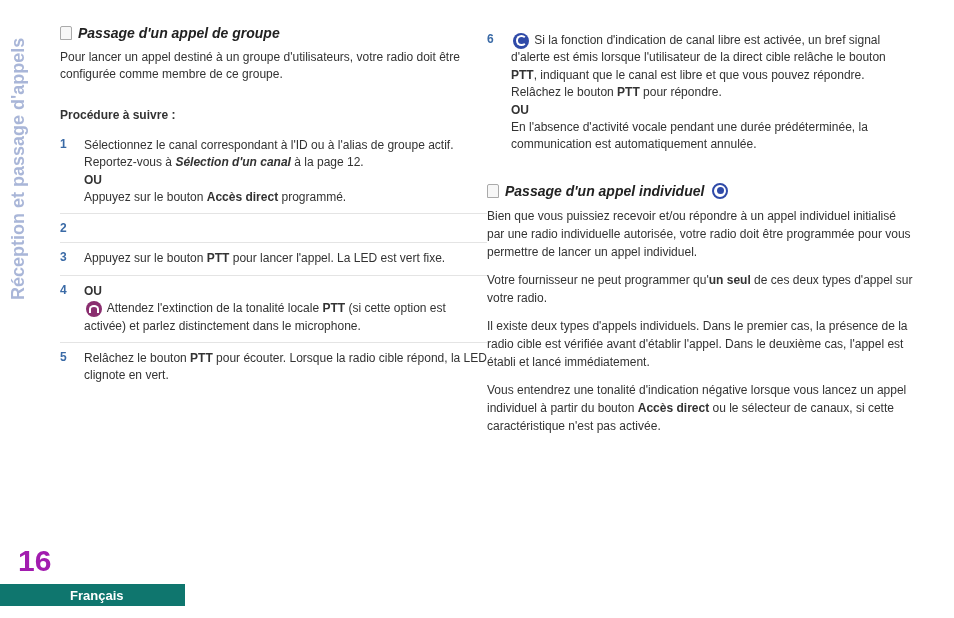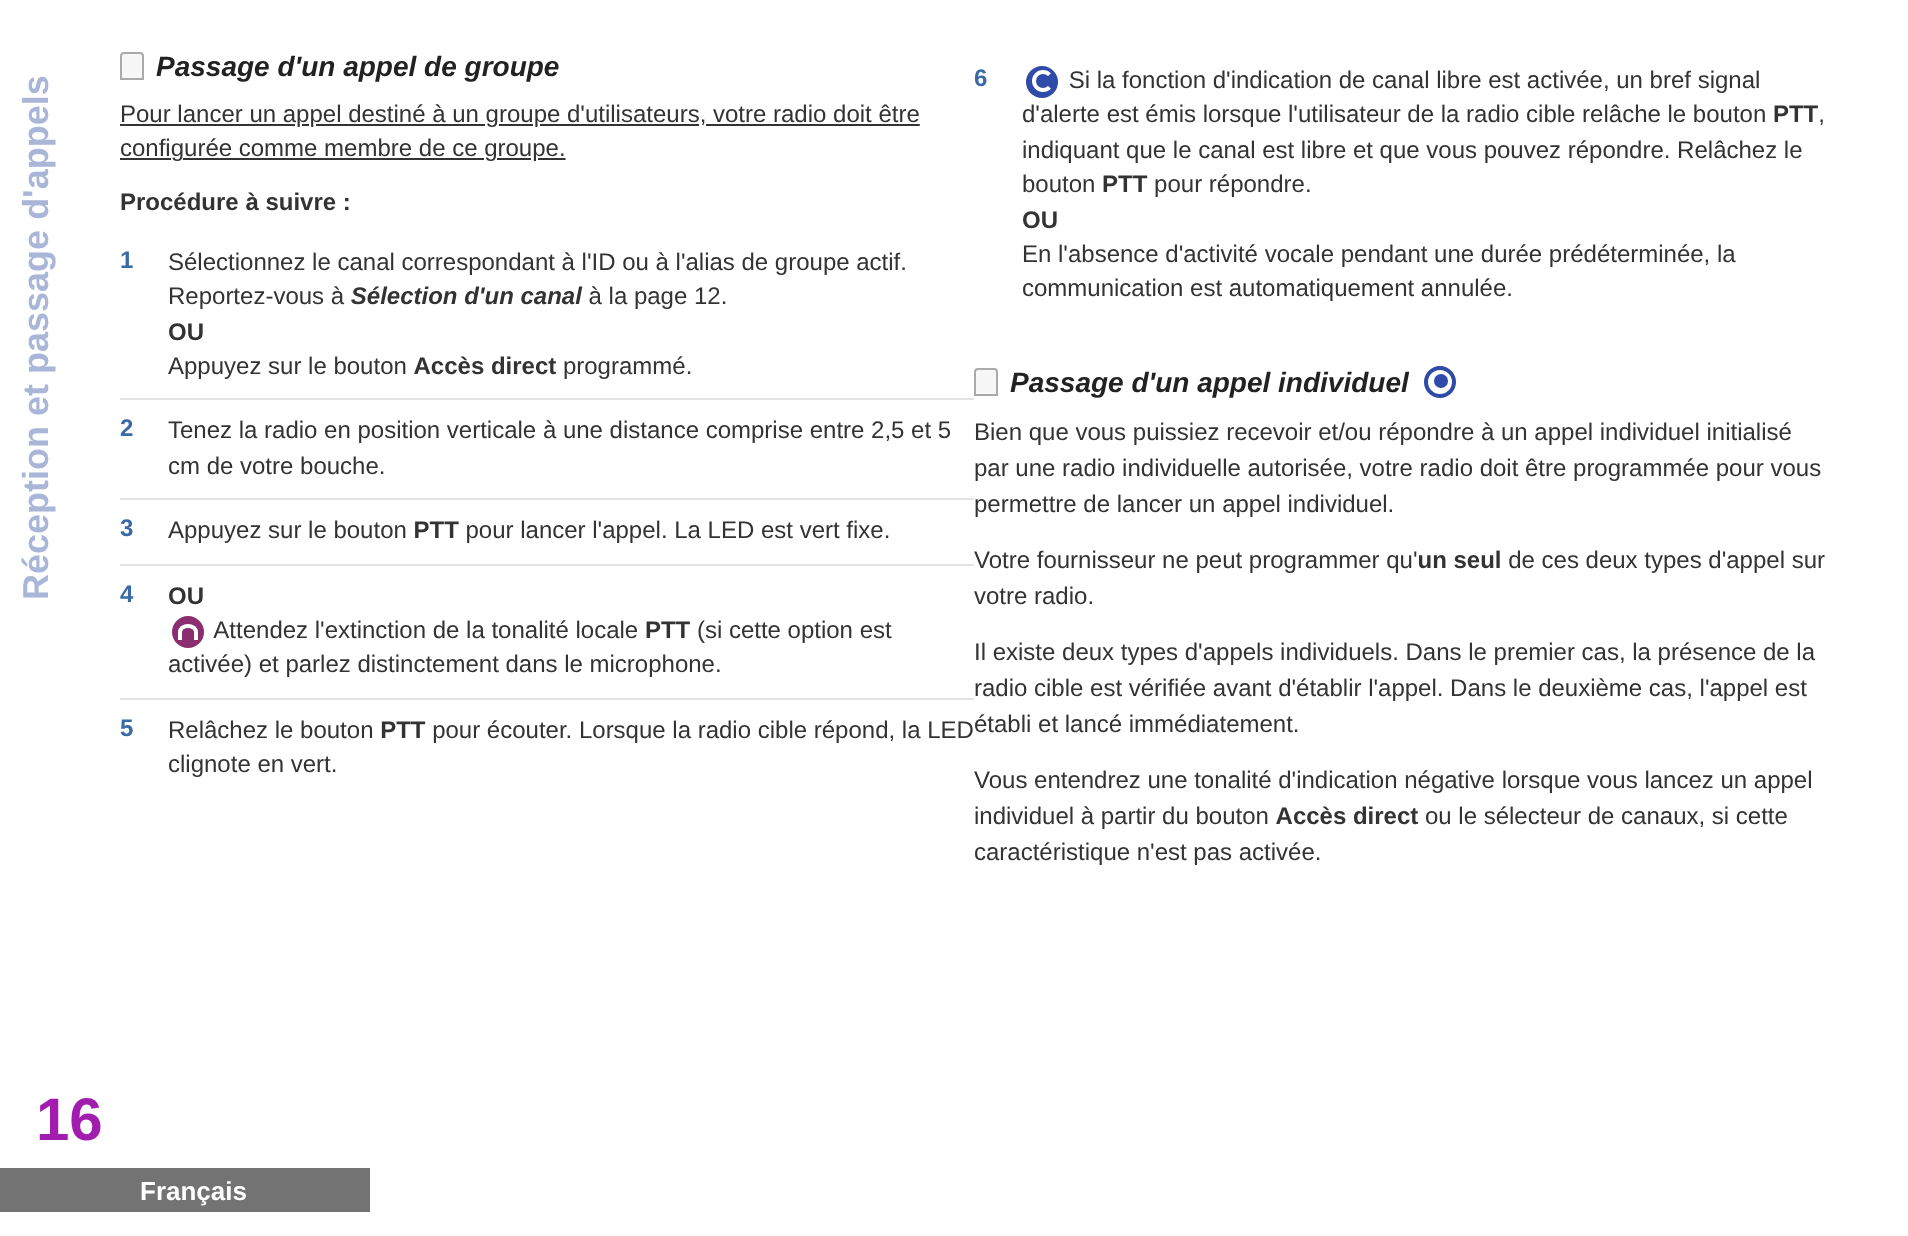--- a/index.html
+++ b/index.html
@@ -28,21 +28,21 @@
     color: #222;
     margin-bottom: 8px;
   }
   .flip-icon {
     width: 12px; height: 14px;
     border: 1px solid #aaa;
     border-radius: 2px 2px 0 0;
     display: inline-block;
     background: #f7f7f7;
   }
-  .intro { font-size: 12px; line-height: 1.45; margin-bottom: 10px; text-decoration: underline; }
+  .intro { font-size: 12px; line-height: 1.45; margin-bottom: 24px; }
   .proc { font-size: 12px; font-weight: bold; margin: 10px 0 8px; }
   .steps { list-style: none; font-size: 12px; }
   .step { display: flex; gap: 10px; padding: 7px 0; border-bottom: 1px solid #e4e4e4; }
   .step:last-child { border-bottom: none; }
   .num { color: #3a6aa6; font-weight: bold; min-width: 14px; }
   .step-body { flex: 1; line-height: 1.45; }
   .ou { font-weight: bold; display: block; }
   .it-bold { font-style: italic; font-weight: bold; }
   .bold { font-weight: bold; }
   .inline-icon {
@@ -77,21 +77,21 @@
     left: 18px;
     bottom: 40px;
     color: #a21caf;
     font-size: 30px;
     font-weight: bold;
   }
   .lang-bar {
     position: absolute;
     left: 0; bottom: 12px;
     width: 185px; height: 22px;
-    background: #737373;
+    background: #0f766e;
     color: #fff;
     font-size: 13px;
     font-weight: bold;
     display: flex;
     align-items: center;
     padding-left: 70px;
   }
 </style>
 </head>
 <body>
@@ -114,21 +114,20 @@
       <li class="step">
         <span class="num">1</span>
         <div class="step-body">
           <span>Sélectionnez le canal correspondant à l'ID ou à l'alias de groupe actif. Reportez-vous à </span><span class="it-bold">Sélection d'un canal</span><span> à la page 12.</span>
           <span class="ou">OU</span>
           <span>Appuyez sur le bouton </span><span class="bold">Accès direct</span><span> programmé.</span>
         </div>
       </li>
       <li class="step">
         <span class="num">2</span>
-        <div class="step-body">Tenez la radio en position verticale à une distance comprise entre 2,5 et 5 cm de votre bouche.</div>
       </li>
       <li class="step">
         <span class="num">3</span>
         <div class="step-body">
           <span>Appuyez sur le bouton </span><span class="bold">PTT</span><span> pour lancer l'appel. La LED est vert fixe.</span>
         </div>
       </li>
       <li class="step">
         <span class="num">4</span>
         <div class="step-body">
@@ -143,21 +142,21 @@
         </div>
       </li>
     </ol>
   </div>
 
   <div class="col">
     <ol class="steps">
       <li class="step">
         <span class="num">6</span>
         <div class="step-body">
-          <span class="inline-icon icon-chan"></span><span> Si la fonction d'indication de canal libre est activée, un bref signal d'alerte est émis lorsque l'utilisateur de la radio cible relâche le bouton </span><span class="bold">PTT</span><span>, indiquant que le canal est libre et que vous pouvez répondre. Relâchez le bouton </span><span class="bold">PTT</span><span> pour répondre.</span>
+          <span class="inline-icon icon-chan"></span><span> Si la fonction d'indication de canal libre est activée, un bref signal d'alerte est émis lorsque l'utilisateur de la direct cible relâche le bouton </span><span class="bold">PTT</span><span>, indiquant que le canal est libre et que vous pouvez répondre. Relâchez le bouton </span><span class="bold">PTT</span><span> pour répondre.</span>
           <span class="ou">OU</span>
           <span>En l'absence d'activité vocale pendant une durée prédéterminée, la communication est automatiquement annulée.</span>
         </div>
       </li>
     </ol>
 
     <div class="section-heading" style="margin-top:22px">
       <span class="flip-icon"></span>
       <span>Passage d'un appel individuel</span>
       <span class="inline-icon icon-indiv"></span>

